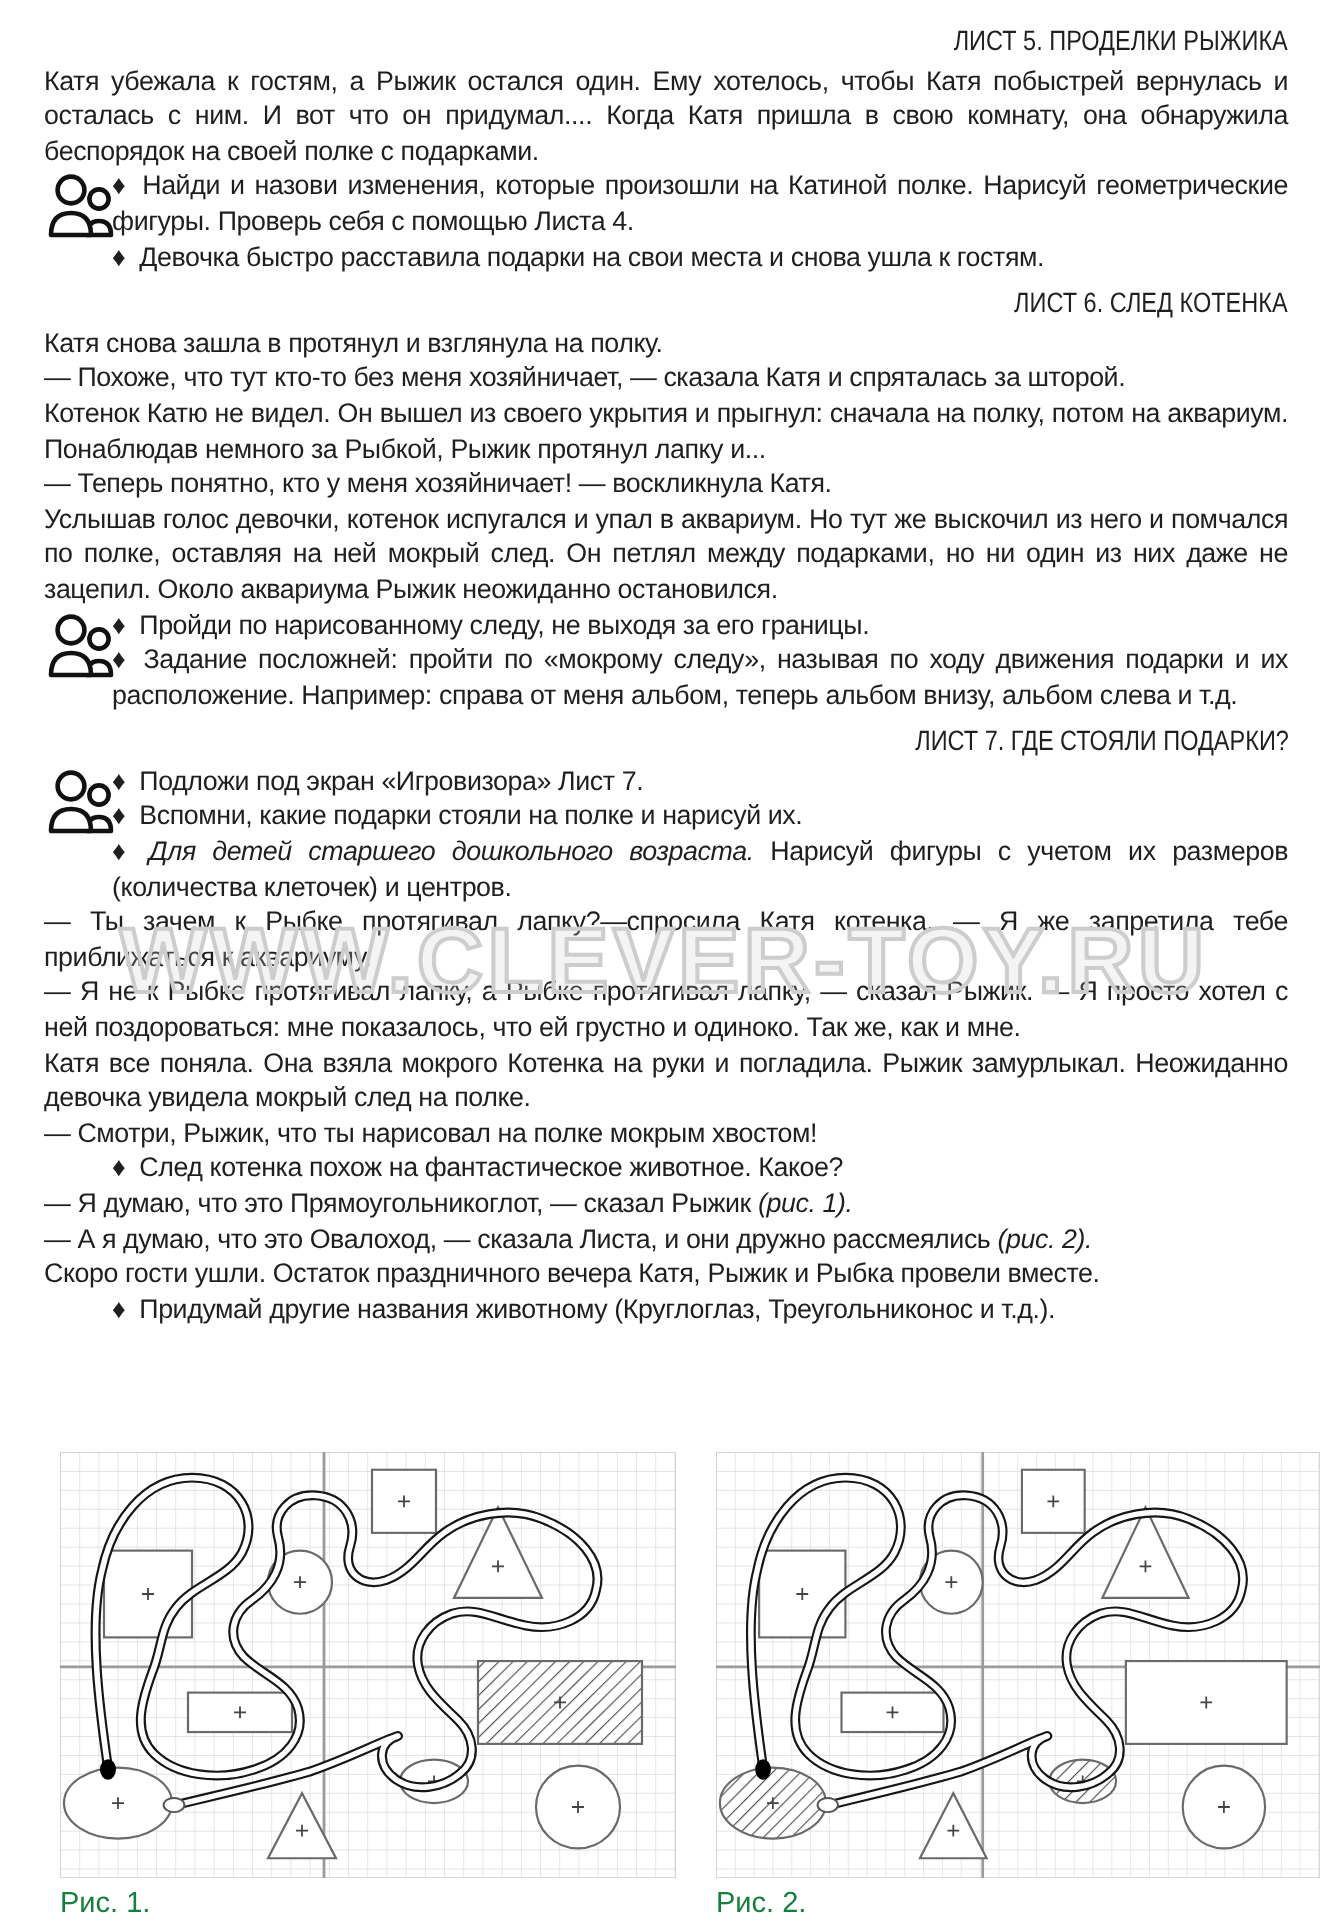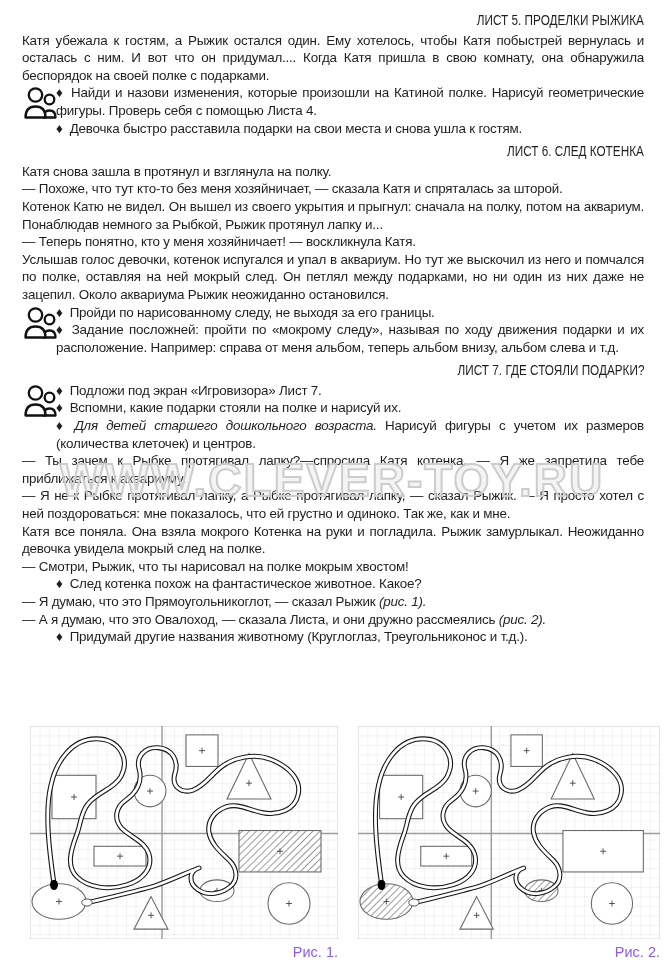--- a/index.html
+++ b/index.html
@@ -26,21 +26,21 @@
   .ppl svg{display:block;}
   .wm{
     position:absolute; top:450px; left:0; right:0; z-index:3;
     text-align:center; font-weight:bold; font-size:46px; line-height:60px;
     letter-spacing:2px; color:rgba(205,205,205,0.22);
     -webkit-text-stroke:2px #cdcdcd;
     pointer-events:none; white-space:nowrap;
   }
   .fig{position:absolute; margin:0; top:726px;}
   .fig figcaption{
-    text-align:right; font-size:14.5px; margin-top:5px; color:#8b5cf6;
+    text-align:left; font-size:14.5px; margin-top:5px; color:#15803d;
     letter-spacing:0;
   }
   .fig svg{display:block; background:#fff;}
 </style>
 </head>
 <body>
 
 <div class="page">
 
   <div class="wm">WWW.CLEVER-TOY.RU</div>
@@ -101,20 +101,21 @@
       <p class="b"><span class="dm">♦</span><span>Вспомни, какие подарки стояли на полке и нарисуй их.</span></p>
       <p class="b"><span class="dm">♦</span><i>Для детей старшего дошкольного возраста.</i><span> Нарисуй фигуры с учетом их размеров (количества клеточек) и центров.</span></p>
     </div>
     <p>— Ты зачем к Рыбке протягивал лапку?—спросила Катя котенка. — Я же запретила тебе приближаться к аквариуму.</p>
     <p>— Я не к Рыбке протягивал лапку, а Рыбке протягивал лапку, — сказал Рыжик. — Я просто хотел с ней поздороваться: мне показалось, что ей грустно и одиноко. Так же, как и мне.</p>
     <p>Катя все поняла. Она взяла мокрого Котенка на руки и погладила. Рыжик замурлыкал. Неожиданно девочка увидела мокрый след на полке.</p>
     <p>— Смотри, Рыжик, что ты нарисовал на полке мокрым хвостом!</p>
     <p class="b"><span class="dm">♦</span><span>След котенка похож на фантастическое животное. Какое?</span></p>
     <p><span>— Я думаю, что это Прямоугольникоглот, — сказал Рыжик </span><i>(рис. 1).</i></p>
     <p><span>— А я думаю, что это Овалоход, — сказала Листа, и они дружно рассмеялись </span><i>(рис. 2).</i></p>
+    <p>Скоро гости ушли. Остаток праздничного вечера Катя, Рыжик и Рыбка провели вместе.</p>
     <p class="b"><span class="dm">♦</span><span>Придумай другие названия животному (Круглоглаз, Треугольниконос и т.д.).</span></p>
   </main>
 
   <figure class="fig" style="left:30px; width:308px;">
     <svg width="308" height="213" viewBox="0 0 308 216" preserveAspectRatio="none">
       <defs>
         <pattern id="g1" width="9.6" height="9.6" patternUnits="userSpaceOnUse">
           <path d="M9.6 0H0V9.6" fill="none" stroke="#dcdcdc" stroke-width="0.7"></path>
         </pattern>
         <pattern id="h1" width="5" height="5" patternUnits="userSpaceOnUse" patternTransform="rotate(45)">

